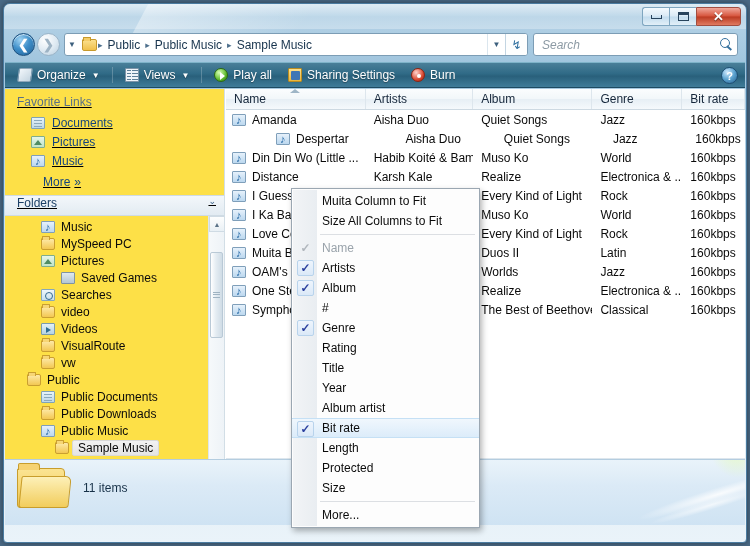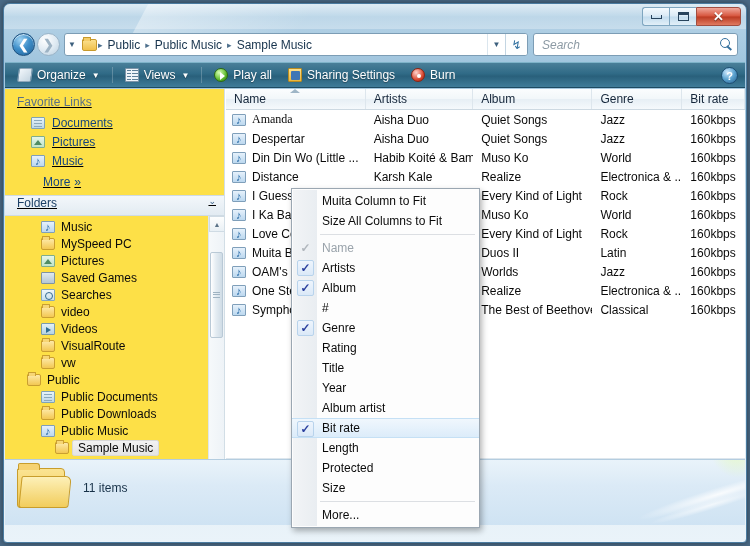--- a/index.html
+++ b/index.html
@@ -431,21 +431,21 @@
               <span class="tlabel">Music</span>
             </div>
             <div class="tnode" style="padding-left: 36px;">
               <span class="ficon fold"></span>
               <span class="tlabel">MySpeed PC</span>
             </div>
             <div class="tnode" style="padding-left: 36px;">
               <span class="ficon pic"></span>
               <span class="tlabel">Pictures</span>
             </div>
-            <div class="tnode" style="padding-left: 36px;">
+            <div class="tnode" style="padding-left: 56px;">
               <span class="ficon gam"></span>
               <span class="tlabel">Saved Games</span>
             </div>
             <div class="tnode" style="padding-left: 36px;">
               <span class="ficon srch"></span>
               <span class="tlabel">Searches</span>
             </div>
             <div class="tnode" style="padding-left: 36px;">
               <span class="ficon fold"></span>
               <span class="tlabel">video</span>
@@ -510,31 +510,31 @@
           </div>
           <div class="col" style="width: 92px;">
             <span>Genre</span>
           </div>
           <div class="col" style="width: 64px;">
             <span>Bit rate</span>
           </div>
         </div>
       <div id="rowsarea">
           <div class="row">
-            <div class="cell name" style="width: 143px; font-family: Liberation Serif, serif;">
+            <div class="cell name" style="width: 143px;">
               <span class="ficon mus"></span>
               <span>Amanda</span>
             </div>
             <div class="cell" style="width: 110px;">Aisha Duo</div>
             <div class="cell" style="width: 122px;">Quiet Songs</div>
             <div class="cell" style="width: 92px;">Jazz</div>
             <div class="cell" style="width: 64px;">160kbps</div>
           </div>
           <div class="row">
-            <div class="cell name" style="width: 143px;">
+            <div class="cell name" style="width: 143px; margin-left: 44px;">
               <span class="ficon mus"></span>
               <span>Despertar</span>
             </div>
             <div class="cell" style="width: 110px;">Aisha Duo</div>
             <div class="cell" style="width: 122px;">Quiet Songs</div>
             <div class="cell" style="width: 92px;">Jazz</div>
             <div class="cell" style="width: 64px;">160kbps</div>
           </div>
           <div class="row">
             <div class="cell name" style="width: 143px;">

